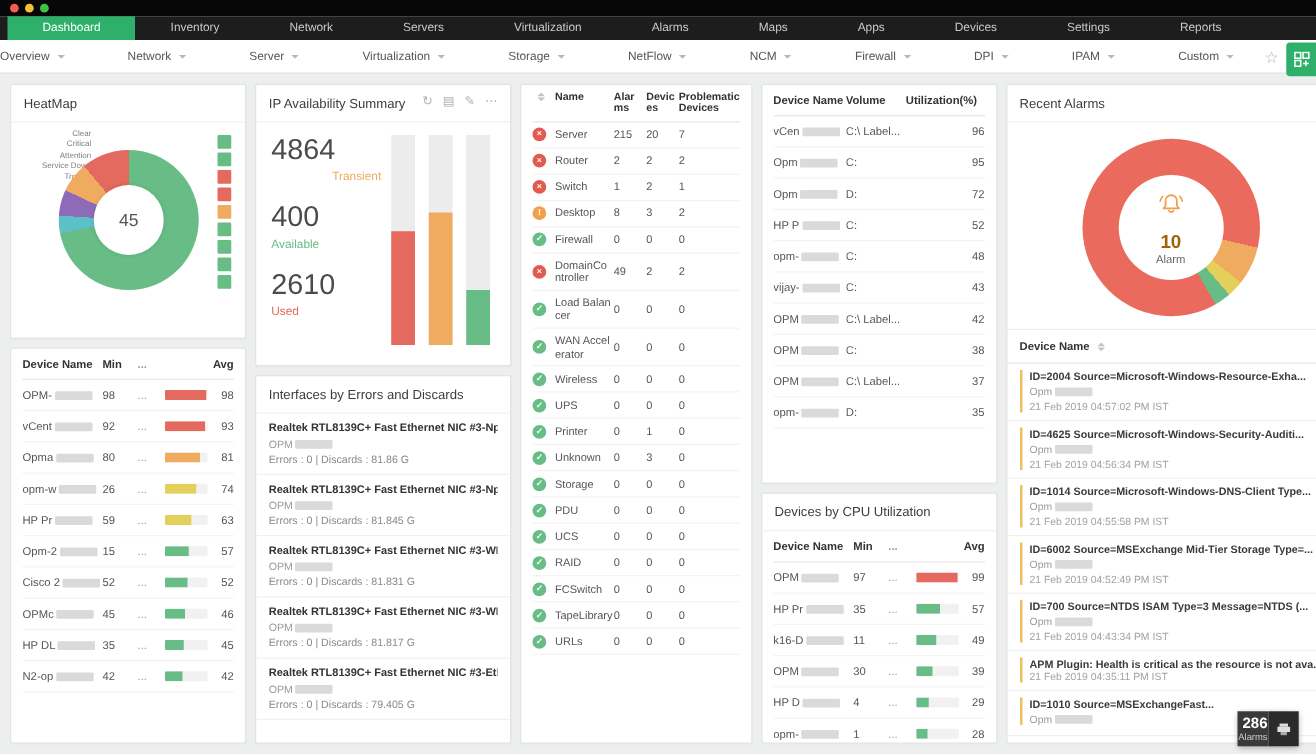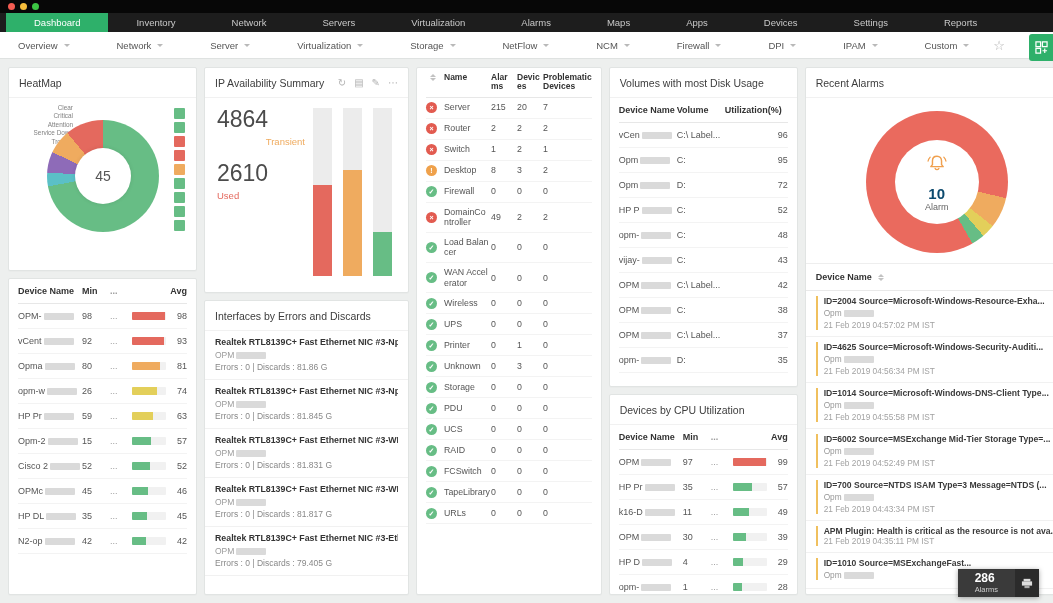--- a/index.html
+++ b/index.html
@@ -4,33 +4,33 @@
 <style>
   *{margin:0;padding:0;box-sizing:border-box}
   html,body{width:1053px;height:603px;overflow:hidden}
   body{font-family:"Liberation Sans",sans-serif;background:#edefee;position:relative;font-size:10px}
   
   .titlebar{height:13px;background:#070707;display:flex;align-items:center;gap:5px;padding-left:8px}
   .dot{width:7px;height:7px;border-radius:50%}
   .dot.r{background:#f45c52}.dot.y{background:#f6bd3b}.dot.g{background:#3cc543}
   .mainnav{height:19px;background:#1d1d1d;display:flex;padding-left:6px}
   .nav-item{font-size:9.5px;color:#c9c9c9;line-height:19px;padding:0 28px;cursor:pointer;white-space:nowrap}
-  .subnav{height:27px;background:#fff;border-bottom:1px solid #dfe2e1;display:flex;align-items:center;padding:0 18px;position:relative}
+  .subnav{height:27px;background:#fff;border-bottom:1px solid #dfe2e1;display:flex;align-items:center;padding:0 0;position:relative}
   .subnav-items{flex:1;display:flex;justify-content:space-between;margin-right:24px}
   .subnav-item{font-size:9.5px;color:#555;display:flex;align-items:center;cursor:pointer;white-space:nowrap}
   .chev{width:0;height:0;border-left:3px solid transparent;border-right:3px solid transparent;border-top:3.5px solid #b9b9b9;margin-left:6px}
   .star{color:#b2b2b2;font-size:13px;margin-right:30px;cursor:pointer;line-height:1}
   .add-btn{position:absolute;right:0;top:2px;width:24px;height:27px;background:#2eb06a;border-radius:3px 0 0 3px;display:flex;align-items:center;justify-content:center;cursor:pointer;z-index:6}
   
   .content{display:flex;gap:7px;padding:8px;height:544px}
   .col{display:flex;flex-direction:column;gap:7px}
   .col1{width:200px}.col2{width:205px}.col3{width:197px}.col4{width:205px}.col5{flex:1}
   .card{background:#fff;border:1px solid #e1e4e3;border-radius:2px;display:flex;flex-direction:column;overflow:hidden;box-shadow:0 1px 1px rgba(0,0,0,.02)}
   .fill{flex:1;min-height:0}
-  .card-h{display:flex;align-items:center;padding:9px 10px 8px;border-bottom:1px solid #f1f1f1;flex:0 0 auto}
+  .card-h{display:flex;padding:9px 10px 8px;border-bottom:1px solid #f1f1f1;flex:0 0 auto}
   .card-title{font-size:10.5px;color:#3d3d3d}
   .card-tools{margin-left:auto;display:flex;gap:8px;color:#b3b3b3;font-size:10px}
   .card-tools span{cursor:pointer;line-height:1}
   .sort{display:inline-flex;flex-direction:column;gap:1px;margin-left:4px;vertical-align:middle}
   .sort i{display:block;width:0;height:0;border-left:3px solid transparent;border-right:3px solid transparent}
   .sort i.up{border-bottom:3px solid #c2c2c2}
   .sort i.dn{border-top:3px solid #c2c2c2}
   .redact{display:inline-block;width:30px;height:7px;background:#dadada;border-radius:1px;margin-left:2px;flex:0 0 auto}
   
   .tbl{padding:0 9px;flex:1;min-height:0;overflow:hidden}
@@ -80,30 +80,30 @@
   .v-name{flex:0 0 58px;display:flex;align-items:center;overflow:hidden;white-space:nowrap}
   .v-vol{flex:0 0 48px;white-space:nowrap;overflow:hidden}
   .v-bar{flex:1}
   .v-bar .bar-track{width:26px}
   .v-val{flex:0 0 18px;text-align:right}
   
   .al-donut-wrap{padding:13px 0 10px;display:flex;justify-content:center;flex:0 0 auto}
   .al-donut{width:142px;height:142px;border-radius:50%;position:relative;
     background:conic-gradient(from 150deg,#ea6a5e 0 87%,#efab5f 87% 94%,#e3cf5a 94% 97%,#67bd85 97% 100%)}
   .al-center{position:absolute;inset:29px;background:#fff;border-radius:50%;display:flex;flex-direction:column;align-items:center;justify-content:center}
-  .al-num{font-size:15px;font-weight:bold;color:#0c4a6e;margin-top:12px}
+  .al-num{font-size:15px;font-weight:bold;color:#a16207;margin-top:12px}
   .al-lbl{font-size:9px;color:#666}
   .alarm-item{padding:5px 10px 6px;border-bottom:1px solid #f1f1f1;cursor:pointer}
   .alarm-inner{border-left:2px solid #f0c05e;padding-left:6px}
   .alarm-title{font-size:8.6px;font-weight:bold;color:#3a3a3a;white-space:nowrap;overflow:hidden}
   .alarm-sub{font-size:8.3px;color:#999;margin:2px 0;display:flex;align-items:center}
   .alarm-ts{font-size:8.3px;color:#a2a2a2}
   
   .badge{position:absolute;right:14px;bottom:6px;display:flex;z-index:9;box-shadow:0 1px 5px rgba(0,0,0,.35);cursor:pointer}
-  .badge-main{background:#3a3a3a;padding:3px 17px 3px;text-align:left}
+  .badge-main{background:#3a3a3a;padding:3px 1px 3px;text-align:right}
   .badge-count{color:#fff;font-size:12px;font-weight:bold;line-height:13px}
   .badge-label{color:#cfcfcf;font-size:7.5px}
   .badge-icon{background:#2b2b2b;width:24px;display:flex;align-items:center;justify-content:center}
 </style>
 </head>
 <body>
 
 <div class="titlebar">
   <span class="dot r"></span>
   <span class="dot y"></span>
@@ -412,20 +412,24 @@
         </span>
       </div>
       <div class="ip-body">
         <div class="ip-stats">
 
             <div class="ip-stat">
               <div class="ip-val">4864</div>
               <div class="ip-label" style="color: rgb(239, 171, 95); text-align: right;">Transient</div>
             </div>
 
+            <div class="ip-stat">
+              <div class="ip-val">400</div>
+              <div class="ip-label" style="color: rgb(103, 189, 133);">Available</div>
+            </div>
 
             <div class="ip-stat">
               <div class="ip-val">2610</div>
               <div class="ip-label" style="color: rgb(228, 105, 94);">Used</div>
             </div>
           </div>
         <div class="ip-bars">
 
             <div class="ip-bar">
               <span class="ip-fill" style="height: 54%; background: rgb(228, 105, 94);"></span>
@@ -701,23 +705,20 @@
               <span class="in-dv">0</span>
               <span class="in-pb">0</span>
             </div>
           </div>
       </div>
     </div>
   </div>
 
   <div class="col col4">
     <div class="card" style="height:320px">
-      <div class="card-h">
-          <span class="card-title">Volumes with most Disk Usage</span>
-        </div>
       <div class="tbl">
         <div class="tr th">
           <span class="v-name">Device Name</span>
           <span class="v-vol">Volume</span>
           <span style="flex:1">Utilization(%)</span>
         </div>
         <div>
 
             <div class="tr">
               <span class="v-name">

